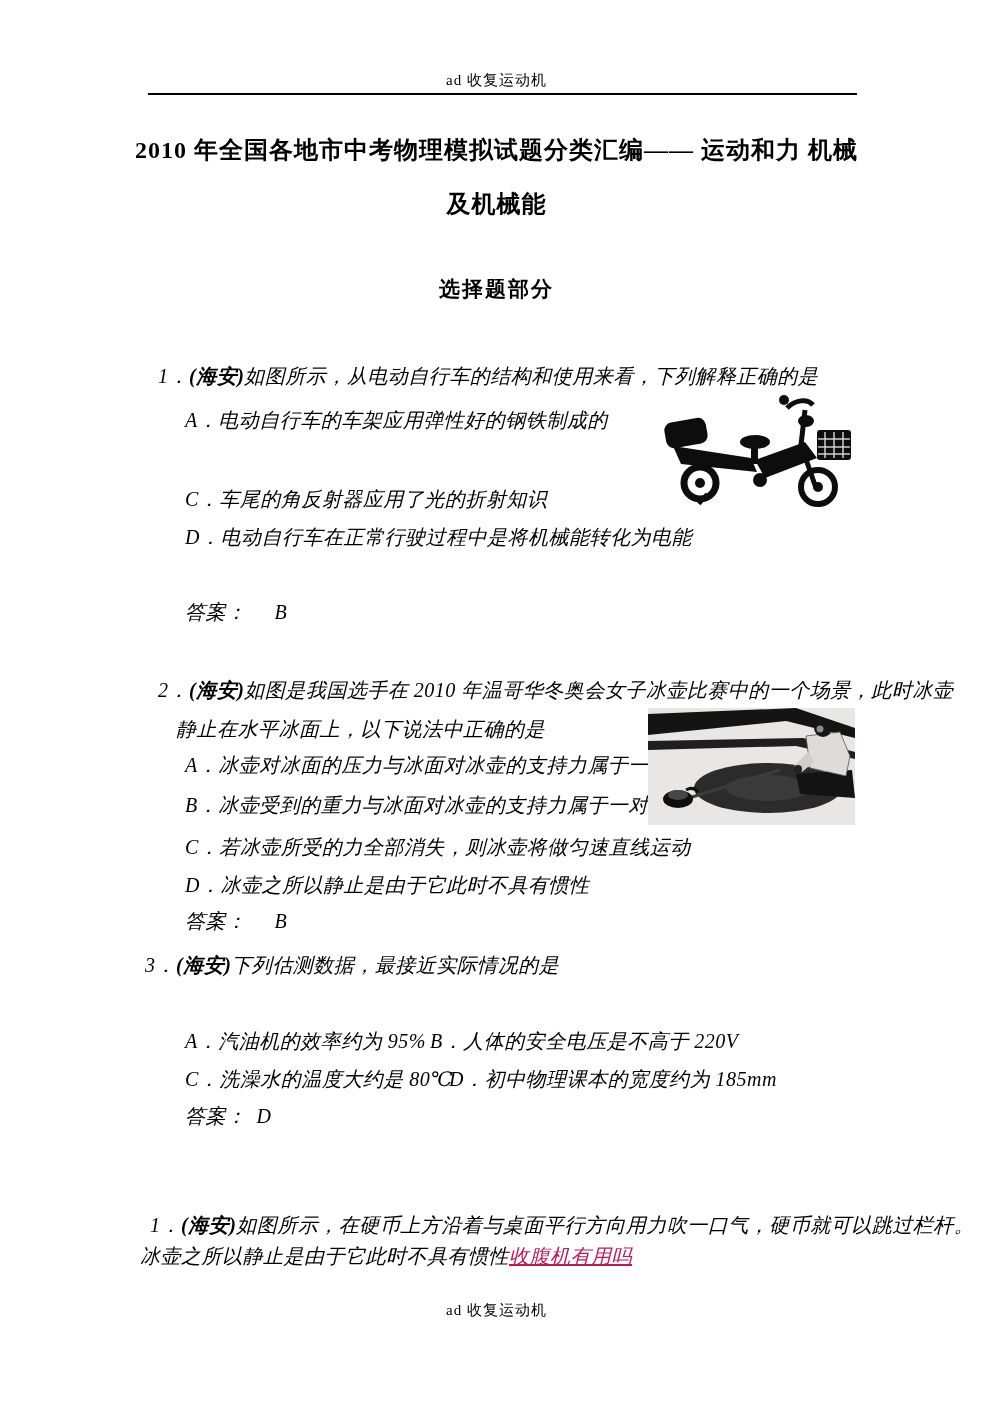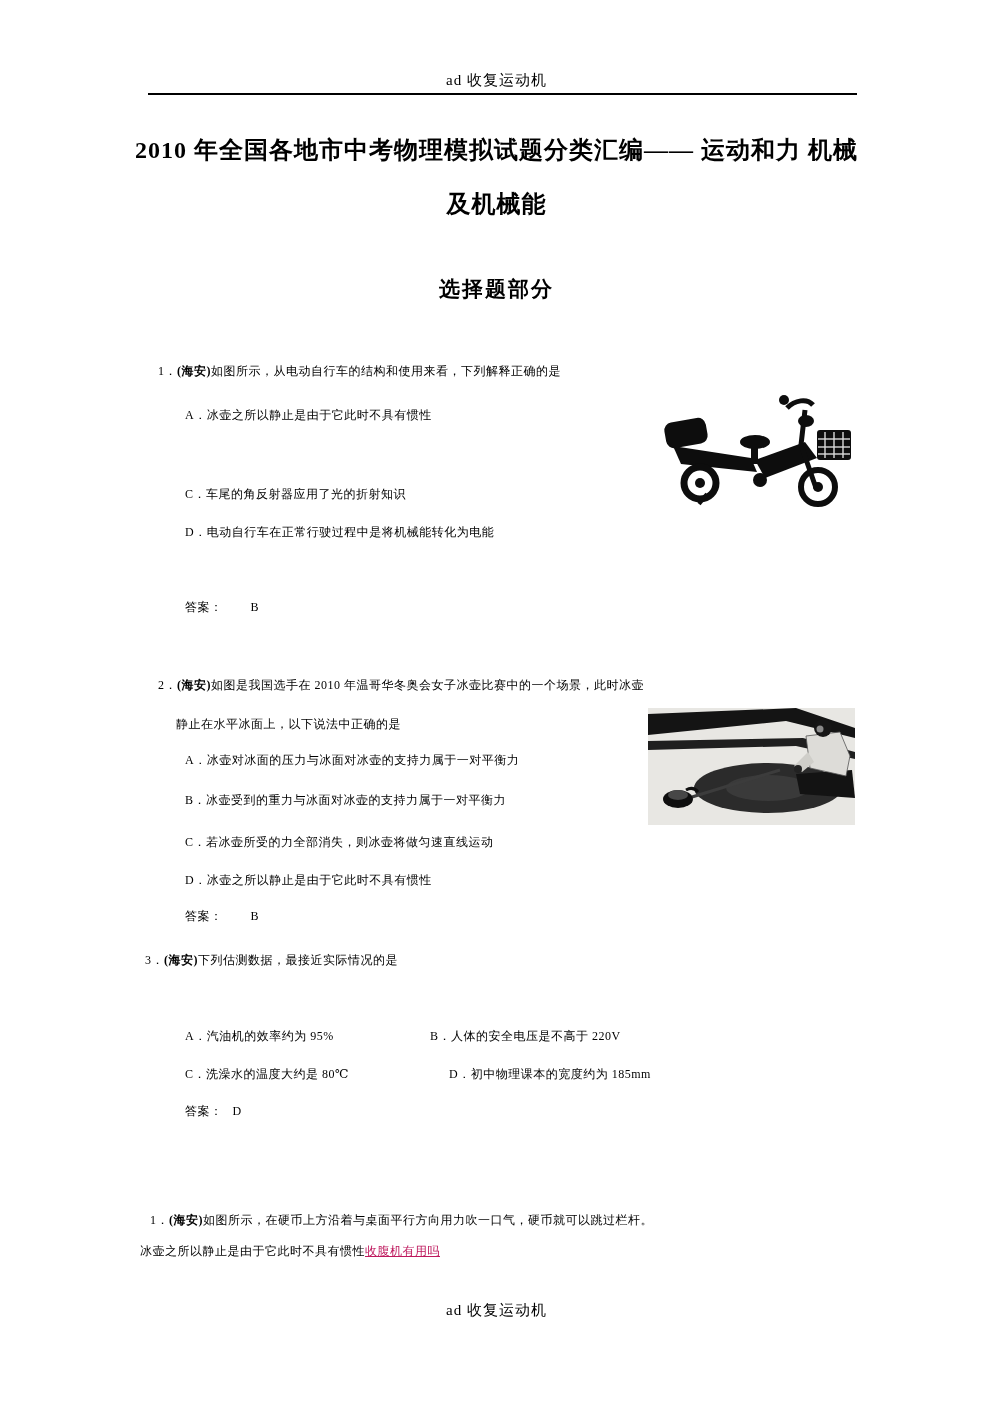--- a/index.html
+++ b/index.html
@@ -10,21 +10,21 @@
     font-family:"Liberation Serif","DejaVu Serif",serif;
     color:#000;
     overflow:hidden;
   }
   .abs{position:absolute;white-space:nowrap;}
   .center{left:0;width:993px;text-align:center;}
   .hdr{font-size:15px;letter-spacing:1px;}
   .rule{position:absolute;left:148px;width:709px;border-top:2px solid #000;height:0;}
   .title{font-size:24px;font-weight:bold;letter-spacing:1px;}
   .section{font-size:21px;font-weight:bold;letter-spacing:2px;}
-  .body-line{font-size:12px;letter-spacing:0.5px;}
+  .body-line{font-size:20px;letter-spacing:0.5px;font-style:italic;}
   .body-line b{font-weight:bold;}
   .ans-letter{margin-left:28px;font-family:"Liberation Serif",serif;}
   .ans-letter-tight{margin-left:10px;font-family:"Liberation Serif",serif;}
   a.doclink{color:#be185d;text-decoration:underline;cursor:pointer;}
   .img-box{position:absolute;}
   svg{display:block;}
 </style>
 </head>
 <body>
 
@@ -33,21 +33,21 @@
   <div class="abs center hdr" style="top:71px;">ad 收复运动机</div>
   <div class="rule" style="top:93px;"></div>
 
   <div class="abs center title" style="top:134px;">2010 年全国各地市中考物理模拟试题分类汇编—— 运动和力 机械</div>
   <div class="abs center title" style="top:188px;">及机械能</div>
   <div class="abs center section" style="top:238px;margin-top:37px;">选择题部分</div>
 
   <div class="abs body-line" style="left:158px;top:363px;">
     <span>1．</span><b>(海安)</b><span>如图所示，从电动自行车的结构和使用来看，下列解释正确的是</span>
   </div>
-  <div class="abs body-line" style="left:185px;top:407px;">A．冰壶之所以静止是由于它此时不具有惯性</div>
+  <div class="abs body-line" style="left:185px;top:407px;">A．电动自行车的车架应用弹性好的钢铁制成的</div>
   <div class="abs body-line" style="left:185px;top:486px;">C．车尾的角反射器应用了光的折射知识</div>
   <div class="abs body-line" style="left:185px;top:524px;">D．电动自行车在正常行驶过程中是将机械能转化为电能</div>
   <div class="abs body-line" style="left:185px;top:599px;">
     <span>答案：</span><span class="ans-letter">B</span>
   </div>
 
   <div class="img-box" style="left:655px;top:390px;">
     <svg width="200" height="118" viewBox="0 0 200 118">
 
       <rect x="10" y="30" width="42" height="26" rx="8" fill="#0d0d0d" transform="rotate(-10 31 43)"></rect>

